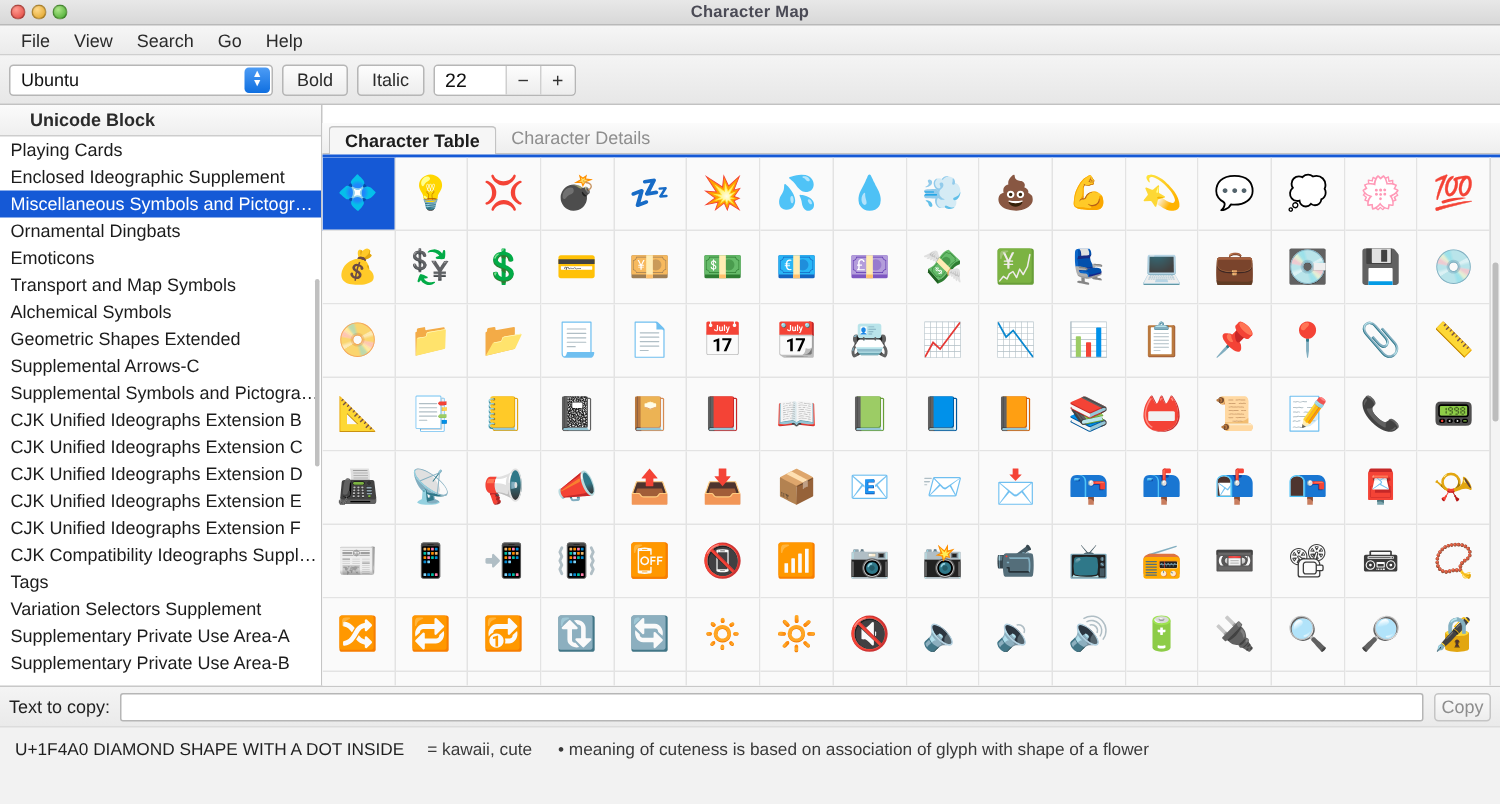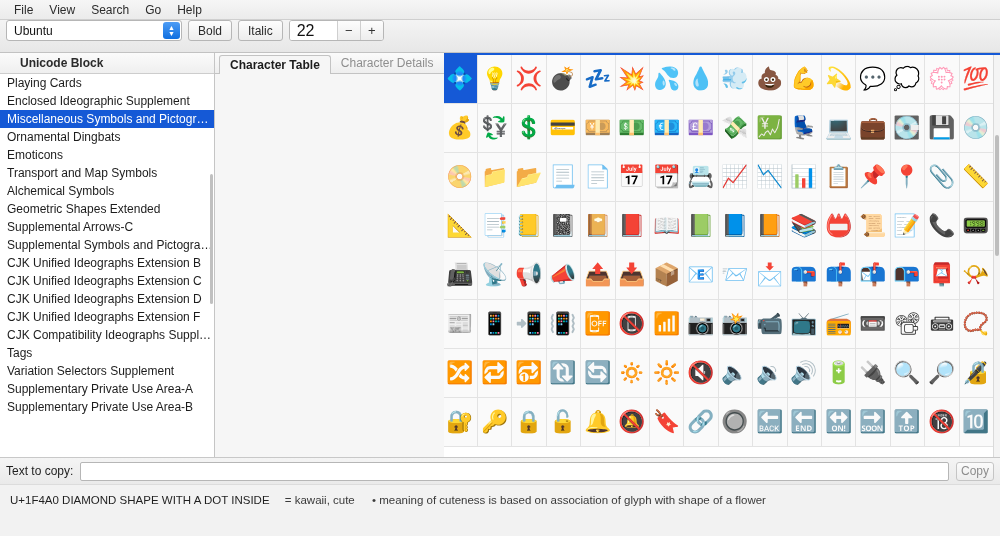--- a/index.html
+++ b/index.html
@@ -77,21 +77,21 @@
     cursor: default;
     border-radius: 2px;
   }
 
   
   .toolbar {
     height: 32px;
     background: linear-gradient(to bottom, #f4f4f4, #e7e7e7);
     border-bottom: 1px solid #c2c2c2;
     display: flex;
-    align-items: flex-start;
+    align-items: center;
     padding: 0 6px;
     gap: 6px;
     flex: none;
   }
   .font-combo {
     width: 176px;
     height: 21px;
     background: #fff;
     border: 1px solid #b6b6b6;
     border-radius: 3px;
@@ -143,21 +143,21 @@
     border-radius: 3px;
     overflow: hidden;
     background: #fff;
     box-sizing: border-box;
   }
   .size-val {
     width: 40px;
     display: flex;
     align-items: center;
     padding-left: 7px;
-    font-size: 16px;
+    font-size: 13px;
     background: #fff;
     color: #111;
   }
   .size-btn {
     width: 22px;
     display: flex;
     align-items: center;
     justify-content: center;
     background: linear-gradient(to bottom, #fdfdfd, #ededed);
     border-left: 1px solid #cfcfcf;
@@ -228,23 +228,24 @@
     width: 3px;
     height: 34%;
     background: #c0c0c0;
     border-radius: 2px;
   }
 
   
   .right-pane {
     flex: 1;
     display: flex;
-    flex-direction: row;
+    flex-direction: column;
     min-width: 0;
     background: #f6f6f6;
+    margin-top: 12px;
   }
   .tabbar {
     height: 20px;
     flex: none;
     display: flex;
     align-items: flex-end;
     background: linear-gradient(to bottom, #fbfbfb, #eeeeee);
     border-bottom: 1px solid #c3c3c3;
     padding-left: 4px;
   }
@@ -376,20 +377,28 @@
   }
   .status-cp { color: #1f1f1f; }
   .status-alias { color: #3a3a3a; margin-left: 12px; }
   .status-note { color: #3a3a3a; margin-left: 14px; }
 </style>
 </head>
 <body>
 
 <div class="window">
 
+  <div class="titlebar">
+    <div class="traffic">
+      <span class="dot close"></span>
+      <span class="dot min"></span>
+      <span class="dot max"></span>
+    </div>
+    <div class="title-text">Character Map</div>
+  </div>
 
   <div class="menubar">
     <div class="menu-item">File</div>
     <div class="menu-item">View</div>
     <div class="menu-item">Search</div>
     <div class="menu-item">Go</div>
     <div class="menu-item">Help</div>
   </div>
 
   <div class="toolbar">
@@ -421,20 +430,21 @@
             <div class="sb-item">Ornamental Dingbats</div>
             <div class="sb-item">Emoticons</div>
             <div class="sb-item">Transport and Map Symbols</div>
             <div class="sb-item">Alchemical Symbols</div>
             <div class="sb-item">Geometric Shapes Extended</div>
             <div class="sb-item">Supplemental Arrows-C</div>
             <div class="sb-item">Supplemental Symbols and Pictographs</div>
             <div class="sb-item">CJK Unified Ideographs Extension B</div>
             <div class="sb-item">CJK Unified Ideographs Extension C</div>
             <div class="sb-item">CJK Unified Ideographs Extension D</div>
+            <div class="sb-item">CJK Unified Ideographs Extension E</div>
             <div class="sb-item">CJK Unified Ideographs Extension F</div>
             <div class="sb-item">CJK Compatibility Ideographs Supplement</div>
             <div class="sb-item">Tags</div>
             <div class="sb-item">Variation Selectors Supplement</div>
             <div class="sb-item">Supplementary Private Use Area-A</div>
             <div class="sb-item">Supplementary Private Use Area-B</div>
           </div>
         <div class="sb-scroll">
           <div class="sb-thumb"></div>
         </div>

